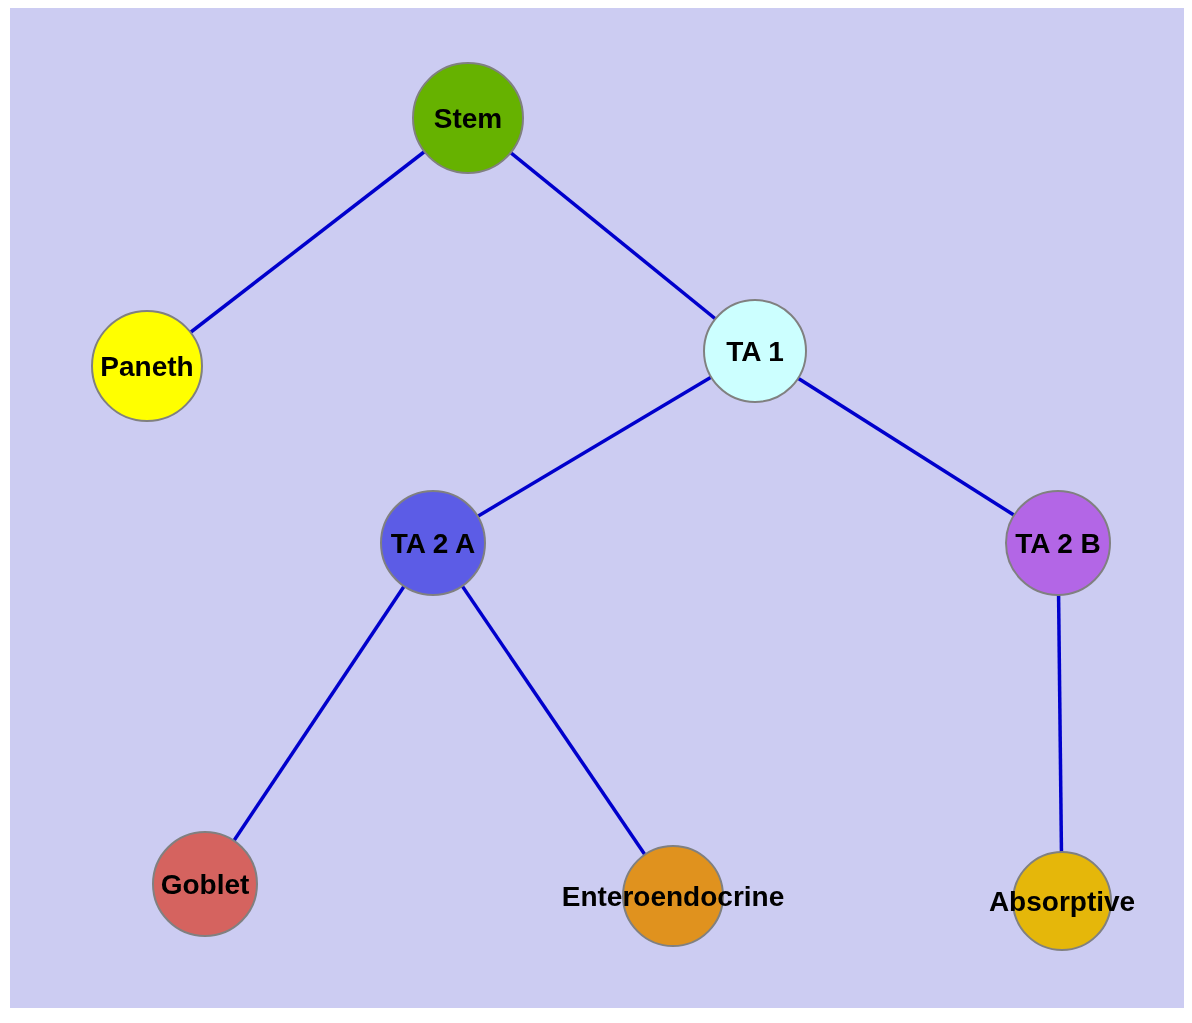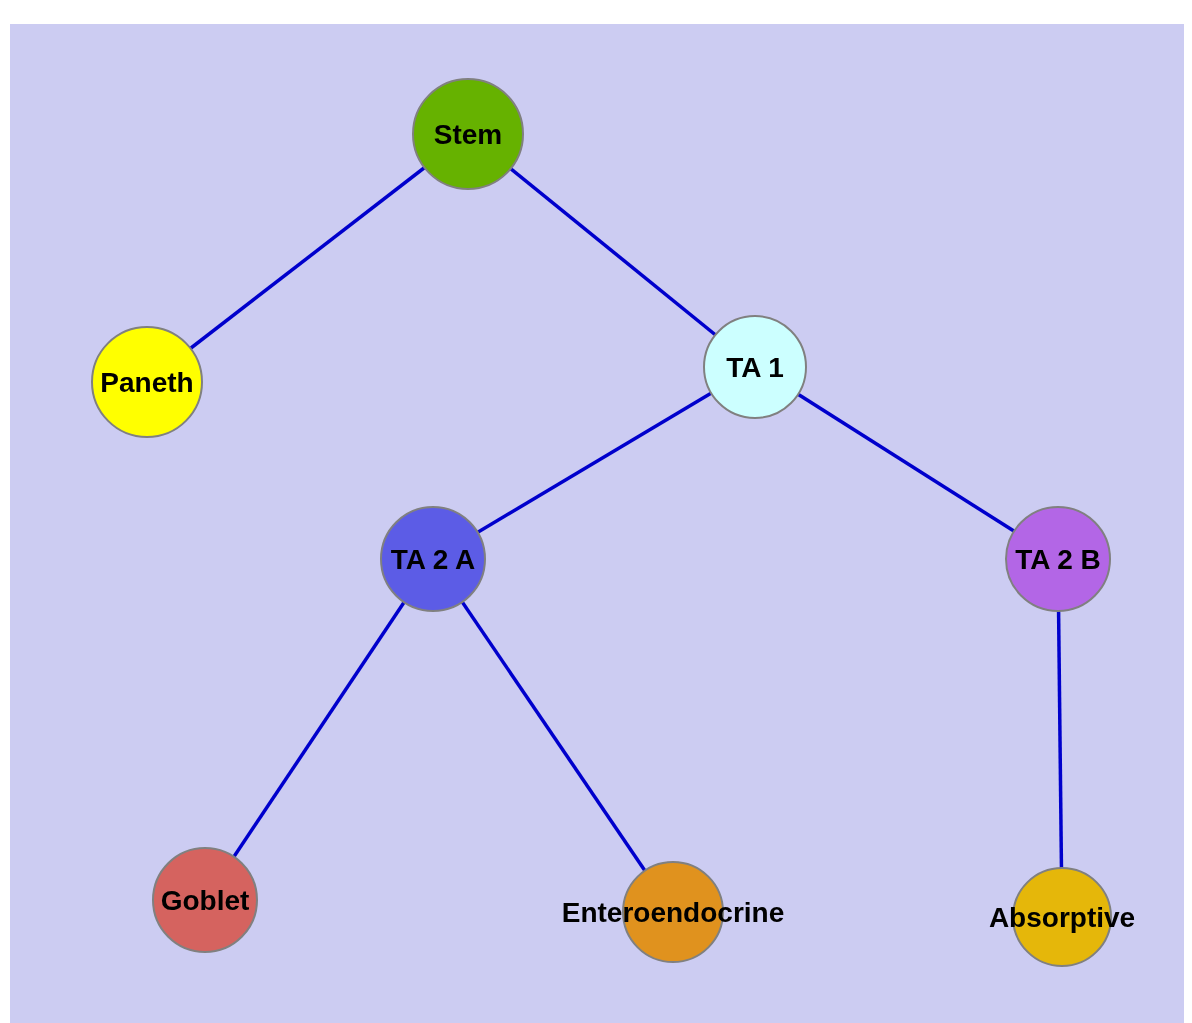--- a/index.html
+++ b/index.html
@@ -11,21 +11,20 @@
     width: 1192px;
     height: 1023px;
     background: #ffffff;
     font-family: "Liberation Sans", sans-serif;
     overflow: hidden;
   }
   #stage {
     position: relative;
     width: 1192px;
     height: 748px;
-    margin-top: 16px;
   }
   svg {
     display: block;
   }
   .node-label {
     font-family: "Liberation Sans", sans-serif;
     font-weight: bold;
     font-size: 28px;
     pointer-events: none;
   }

